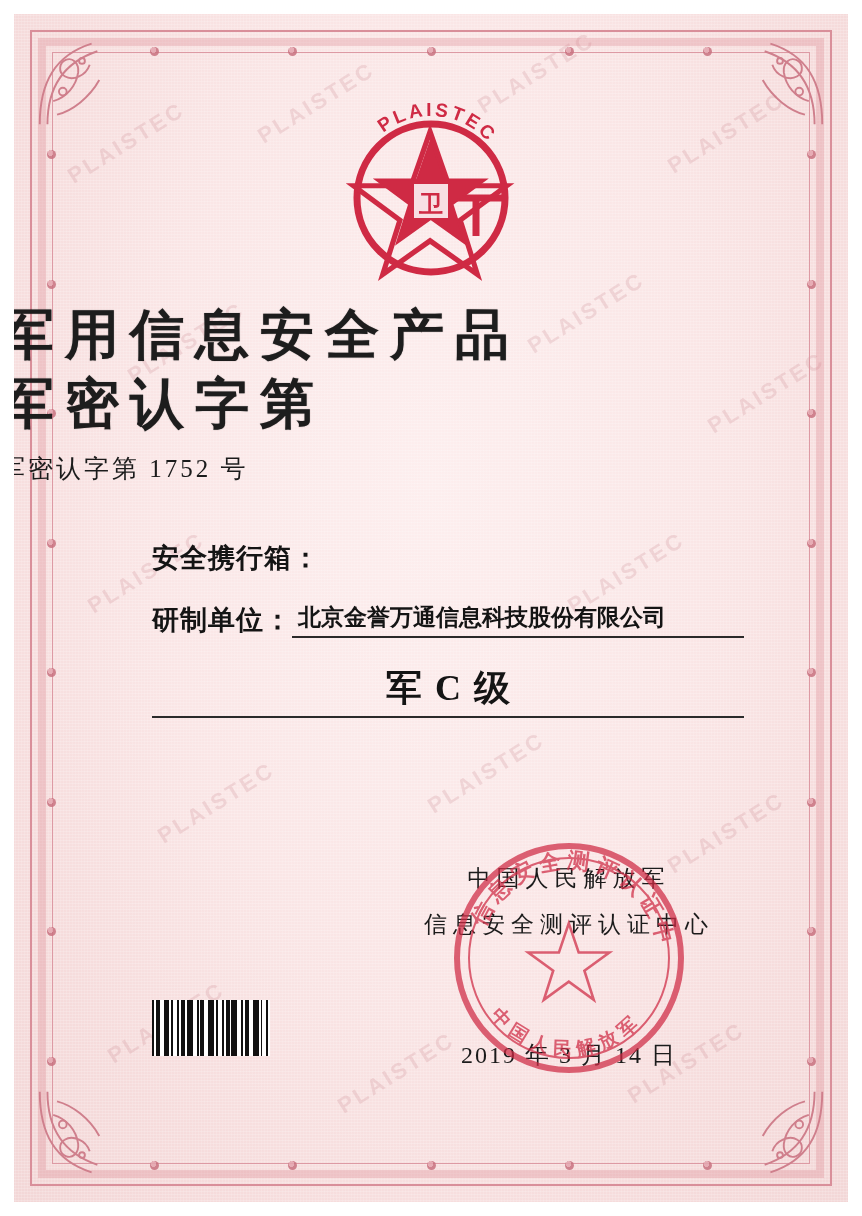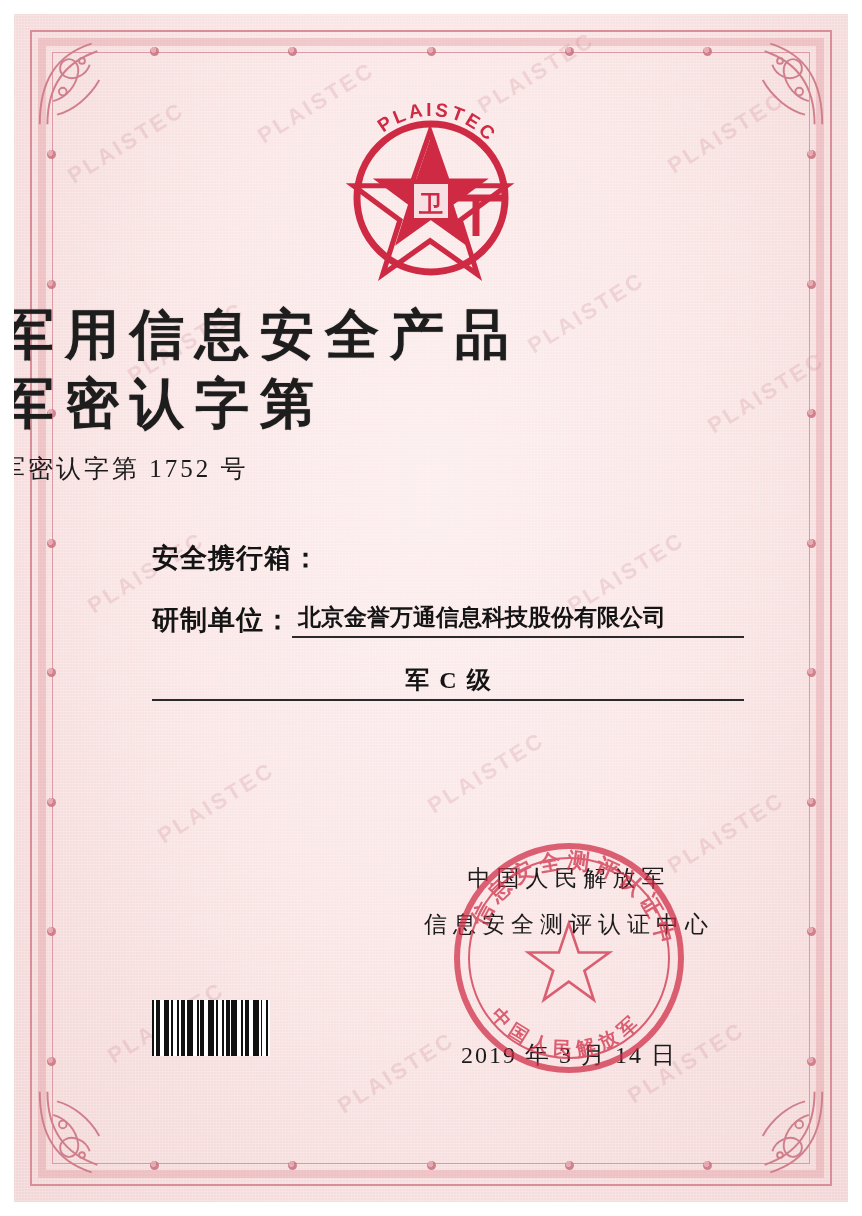--- a/index.html
+++ b/index.html
@@ -99,21 +99,21 @@
     font-size:27px;color:#141414;letter-spacing:1px;white-space:nowrap;
   }
   .field-value{
     flex:1 1 auto;border-bottom:2px solid #2a2a2a;
     font-family:"DejaVu Sans",sans-serif;font-weight:700;
     font-size:23px;color:#141414;padding:0 4px 3px 6px;
     white-space:nowrap;overflow:hidden;
   }
   .field-value.serif{font-family:"Liberation Serif",serif;font-weight:700;font-size:25px;}
   .field-value.center{text-align:center;}
-  .field-value.big{font-size:24px;letter-spacing:2px;font-family:Liberation Serif, serif;}
+  .field-value.big{font-size:36px;letter-spacing:2px;font-family:Liberation Serif, serif;}
 
   
   .sign-block{position:absolute;right:128px;top:855px;width:330px;text-align:center;z-index:13;}
   .sign-line{
     font-family:"DejaVu Sans",sans-serif;font-size:23px;color:#1b1b1b;
     letter-spacing:6px;line-height:2;font-weight:400;
   }
   .sign-date{
     margin-top:92px;font-family:"Liberation Serif",serif;font-size:24px;
     color:#1b1b1b;letter-spacing:2px;

